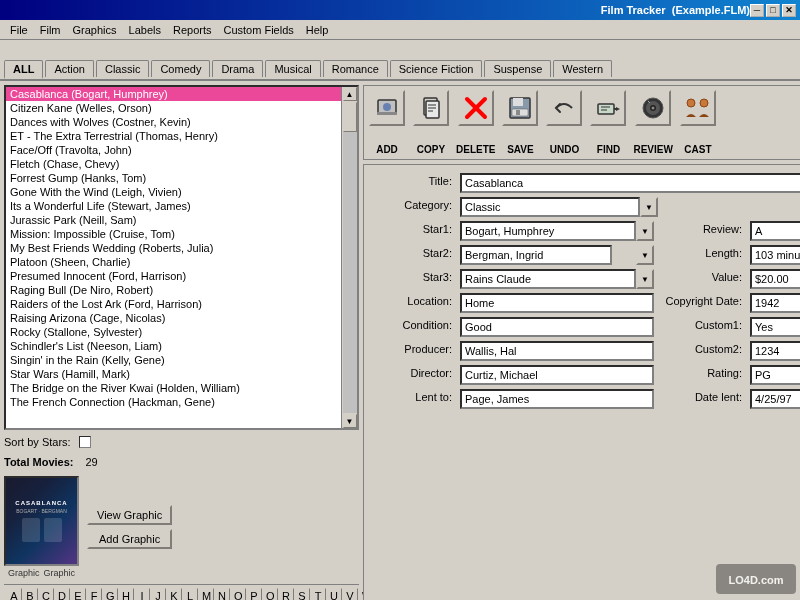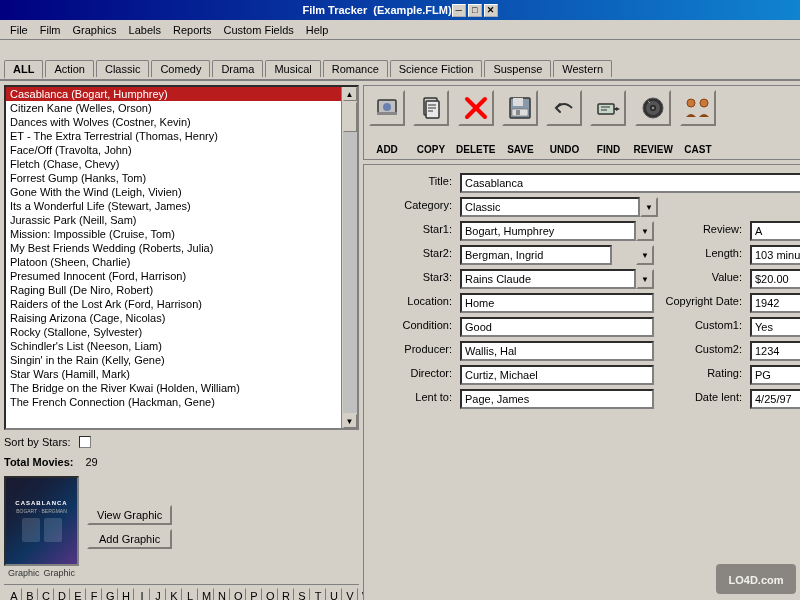--- a/index.html
+++ b/index.html
@@ -11,21 +11,21 @@
       height: 600px;
       overflow: hidden;
     }
     
     .title-bar {
       background: linear-gradient(to right, #000080, #1084d0);
       color: white;
       height: 20px;
       display: flex;
       align-items: center;
-      justify-content: center;
+      justify-content: flex-end;
       padding: 0 4px;
       font-size: 11px;
       font-weight: bold;
     }
     .title-bar-buttons {
       display: flex;
       gap: 2px;
     }
     .title-btn {
       width: 14px;
@@ -98,21 +98,21 @@
       padding: 0;
     }
     .movie-list li {
       padding: 1px 4px;
       cursor: pointer;
       font-size: 11px;
       white-space: nowrap;
     }
     .movie-list li:first-child,
     .movie-list li.selected {
-      background: #b91c1c;
+      background: #ec4899;
       color: white;
     }
     
     .sort-row {
       display: flex;
       align-items: center;
       gap: 8px;
       padding: 2px 0;
     }
     .sort-label { font-size: 11px; }

